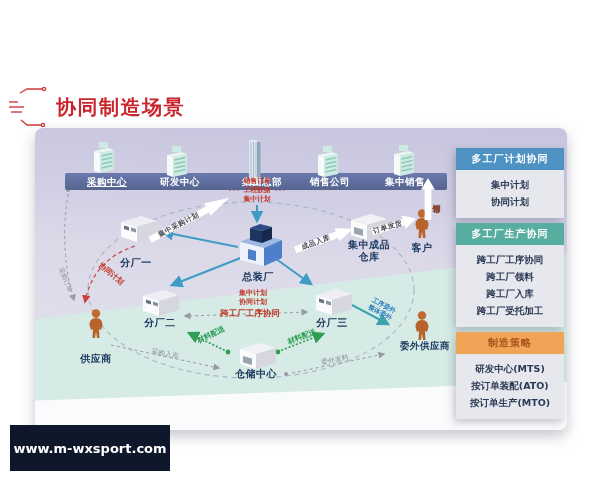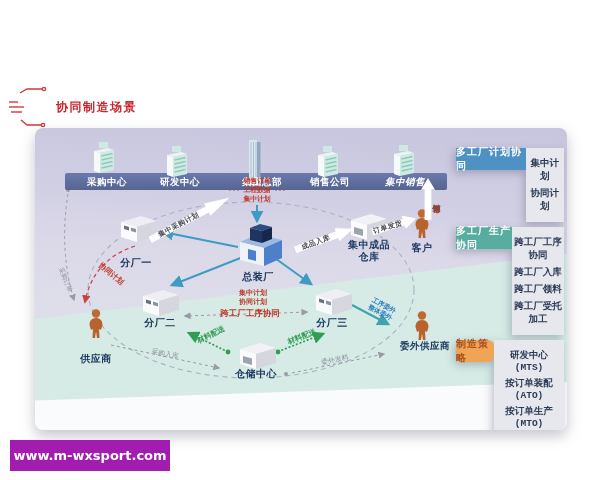--- a/index.html
+++ b/index.html
@@ -3,25 +3,25 @@
 <meta charset="utf-8">
 <style>
   html,body{margin:0;padding:0;background:#fff;}
   .canvas{position:relative;width:600px;height:480px;background:#ffffff;overflow:hidden;
           font-family:"DejaVu Sans","Liberation Sans",sans-serif;}
   
   .badge{position:absolute;top:8px;right:2px;width:122px;height:28px;background:#595a5c;
          color:#fff;font-size:13px;font-weight:bold;display:flex;align-items:center;justify-content:center;
          letter-spacing:.5px;}
   
-  .watermark{position:absolute;left:10px;bottom:9px;width:160px;height:31px;background:#a21caf;
+  .watermark{position:absolute;left:10px;bottom:9px;width:160px;height:46px;background:#0f172a;
          color:#fff;font-size:13px;font-weight:bold;display:flex;align-items:center;justify-content:center;}
   
   .title-wrap{position:absolute;left:8px;top:86px;display:flex;align-items:center;}
-  .title{color:#c8252c;font-size:12px;font-weight:bold;letter-spacing:1.5px;margin-left:2px;}
+  .title{color:#c8252c;font-size:20px;font-weight:bold;letter-spacing:1.5px;margin-left:2px;}
   
   .card{position:absolute;left:35px;top:128px;width:532px;height:302px;border-radius:8px;overflow:hidden;
         box-shadow:0 6px 14px rgba(90,90,115,.35);
         background:linear-gradient(183deg,#c7c5de 0%,#d2d0e4 28%,#dbd9e8 42%,#deddea 62%);}
   .band{position:absolute;transform-origin:0 0;}
   .band-mint{left:-40px;top:196px;width:740px;height:330px;background:#d6ebe5;transform:rotate(-7deg);}
   .band-white{left:-40px;top:274px;width:740px;height:170px;background:rgba(252,252,254,.92);transform:rotate(-2deg);}
   .links{position:absolute;left:0;top:0;width:532px;height:302px;}
   
   .platform{position:absolute;left:30px;top:45px;width:382px;height:17px;border-radius:2px;
@@ -40,21 +40,21 @@
   .maroonv{color:#8a4535;writing-mode:vertical-rl;}
   
   .barrow{position:absolute;height:14px;transform-origin:0 50%;}
   .barrow::before{content:"";position:absolute;inset:0;background:#fff;
         clip-path:polygon(0 26%,72% 26%,72% 0,100% 50%,72% 100%,72% 74%,0 74%);}
   .barrow span{position:relative;display:block;width:72%;text-align:center;font-size:7px;
         font-weight:bold;color:#4a4a55;line-height:14px;letter-spacing:.5px;}
   
   .panel{position:absolute;left:421px;top:20px;width:108px;display:flex;flex-direction:column;gap:5px;
          filter:drop-shadow(-2px 3px 4px rgba(60,60,90,.3));}
-  .psec{display:flex;flex-direction:row;font-family:Liberation Mono, monospace;}
+  .psec{display:flex;flex-direction:column;}
   .phead{height:22px;display:flex;align-items:center;justify-content:center;color:#fff;
          font-size:10px;font-weight:bold;letter-spacing:1px;}
   .pbody{background:#e7e7ee;padding:9px 2px;display:flex;flex-direction:column;gap:4px;}
   .pitem{text-align:center;font-size:9.5px;font-weight:bold;color:#2b3a55;}
   .psec.strategy .phead{color:#a8501c;}
 </style>
 </head>
 <body>
 
 <div class="canvas">
@@ -158,25 +158,25 @@
     <svg class="icon" style="left:354px;top:16px;" width="30" height="34" viewBox="0 0 30 34">
       <rect x="10" y="1" width="9" height="6" fill="#cdeae2"></rect>
       <polygon points="5,10 19,7 25,9 11,12" fill="#e8f6f2"></polygon>
       <polygon points="5,10 11,12 11,32 5,30" fill="#f6fbfa"></polygon>
       <polygon points="11,12 25,9 25,29 11,32" fill="#cfeae3"></polygon>
       <g stroke="#8fc9bb" stroke-width="1.6">
           <path d="M12.5,15 L23.5,12.5 M12.5,19 L23.5,16.5 M12.5,23 L23.5,20.5 M12.5,27 L23.5,24.5"></path>
         </g>
     </svg>
 
-    <span class="plabel" style="left:72px;">采购中心</span>
+    <span class="plabel" style="left:72px;text-decoration:underline;">采购中心</span>
     <span class="plabel" style="left:145px;">研发中心</span>
     <span class="plabel" style="left:227px;">集团总部</span>
     <span class="plabel" style="left:295px;">销售公司</span>
-    <span class="plabel" style="left:370px;font-style:italic;">集中销售</span>
+    <span class="plabel" style="left:370px;">集中销售</span>
 
     <svg class="icon" style="left:84px;top:84px;" width="40" height="32" viewBox="0 0 40 32">
       <polygon points="2,10 22,4 38,9 18,15" fill="#eeeef4"></polygon>
       <polygon points="2,10 18,15 18,30 2,25" fill="#fbfbfd"></polygon>
       <polygon points="18,15 38,9 38,24 18,30" fill="#d6d6de"></polygon>
       <polygon points="5,13.5 10,15 10,18.5 5,17" fill="#67727f"></polygon>
       <polygon points="12,15.5 17,17 17,20.5 12,19" fill="#8a95a2"></polygon>
     </svg>
     <span class="nlabel" style="left:101px;top:113px;margin-top:15px;">分厂一</span>
 
@@ -285,27 +285,27 @@
         <div class="phead" style="background: rgb(78, 146, 196);">多工厂计划协同</div>
         <div class="pbody">
           <div class="pitem">集中计划</div>
           <div class="pitem">协同计划</div>
         </div>
       </div>
       <div class="psec">
         <div class="phead" style="background: rgb(87, 173, 159);">多工厂生产协同</div>
         <div class="pbody">
           <div class="pitem">跨工厂工序协同</div>
+          <div class="pitem">跨工厂领料</div>
           <div class="pitem">跨工厂入库</div>
-          <div class="pitem">跨工厂领料</div>
           <div class="pitem">跨工厂受托加工</div>
         </div>
       </div>
       <div class="psec strategy">
-        <div class="phead" style="background: rgb(240, 164, 85); border-radius: 6px;">制造策略</div>
+        <div class="phead" style="background: rgb(240, 164, 85);">制造策略</div>
         <div class="pbody">
           <div class="pitem">研发中心(MTS)</div>
           <div class="pitem">按订单装配(ATO)</div>
           <div class="pitem">按订单生产(MTO)</div>
         </div>
       </div>
     </div>
   </div>
 
   <div class="watermark">www.m-wxsport.com</div>

